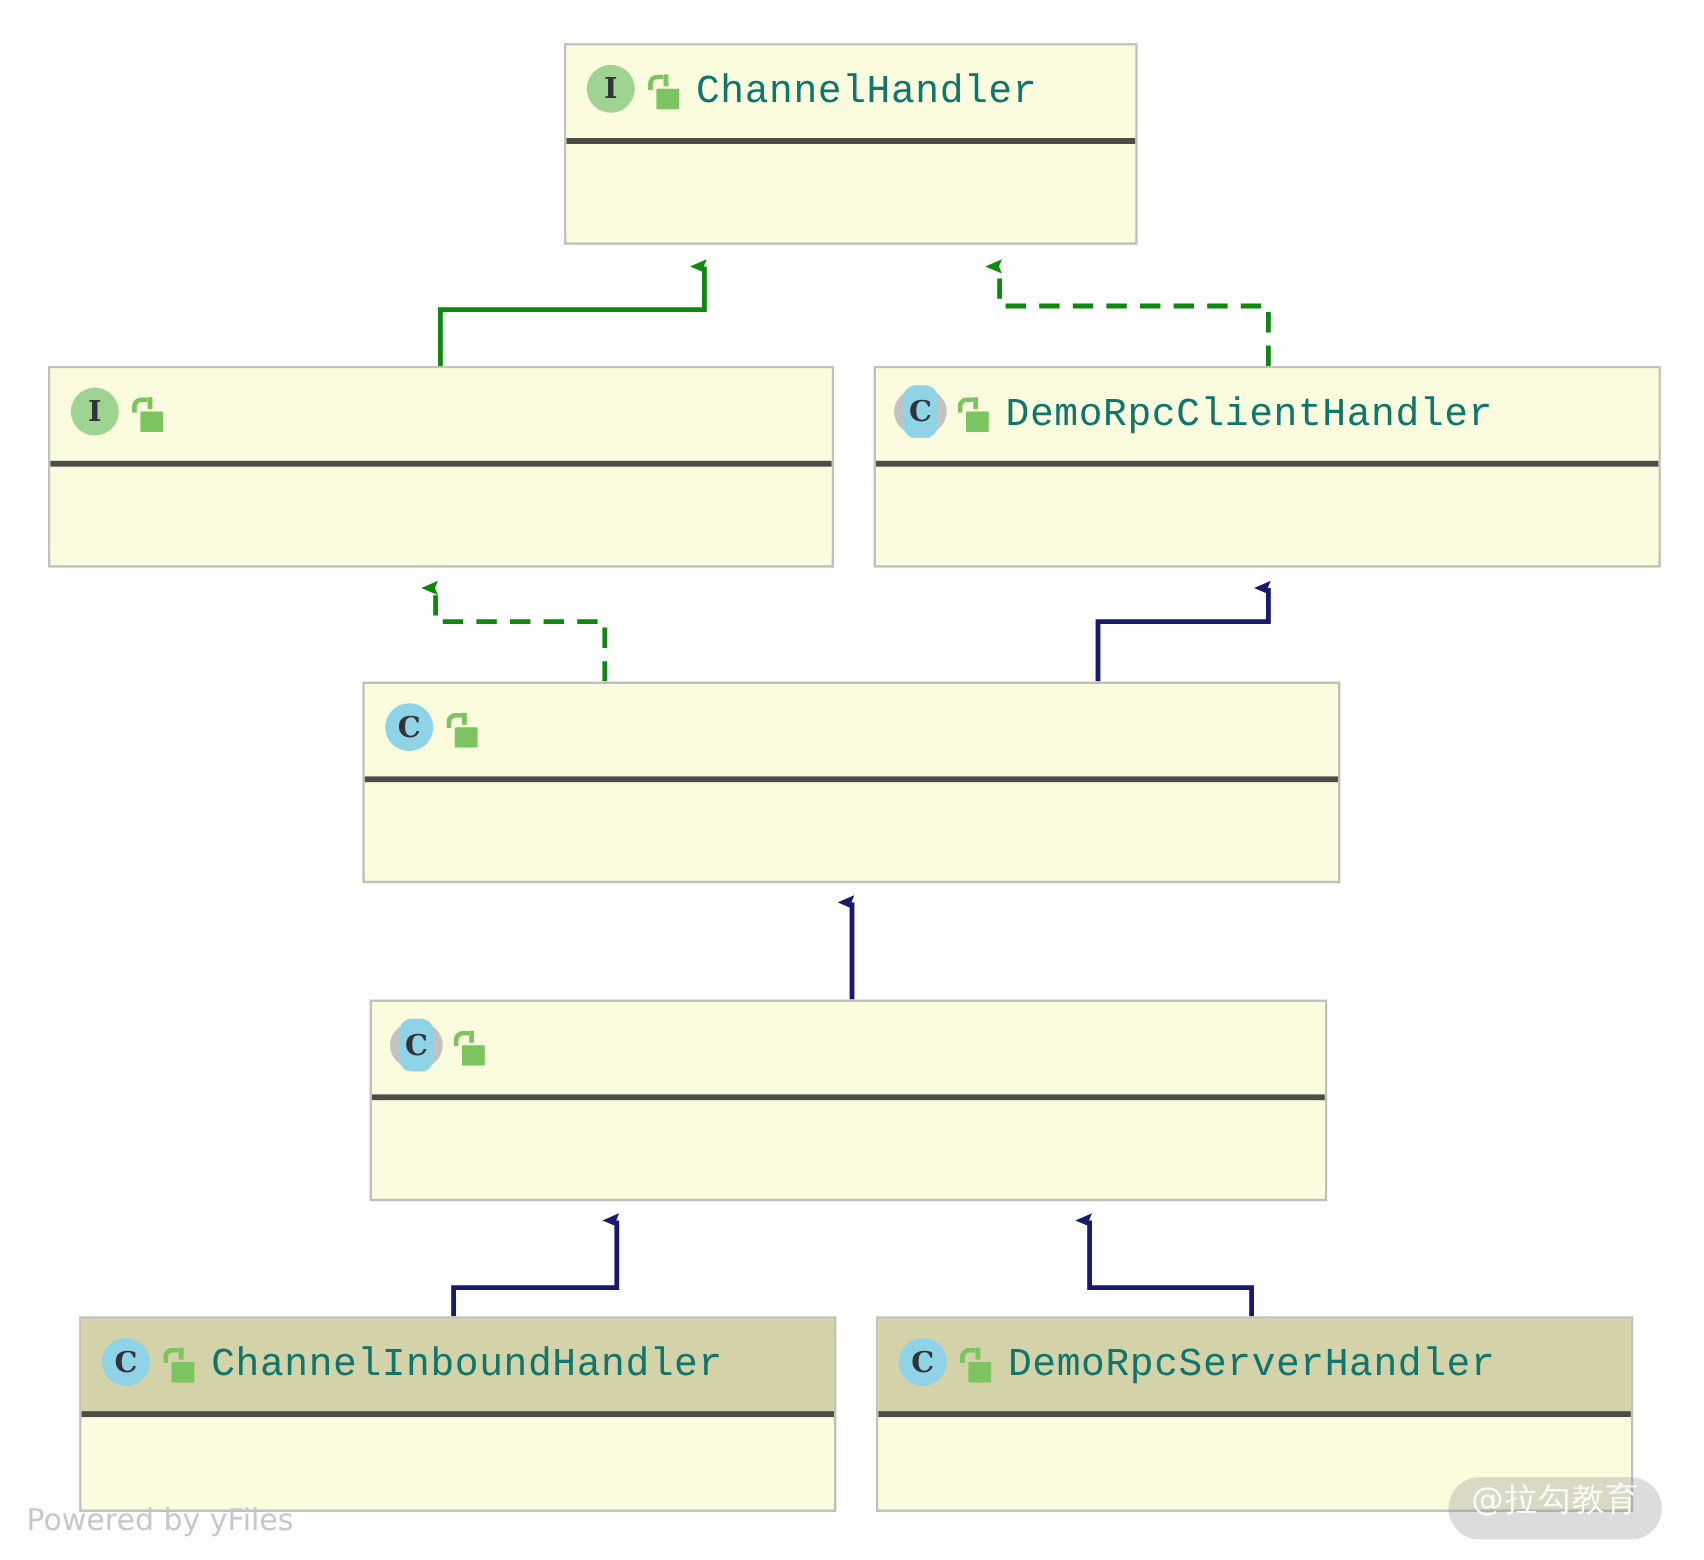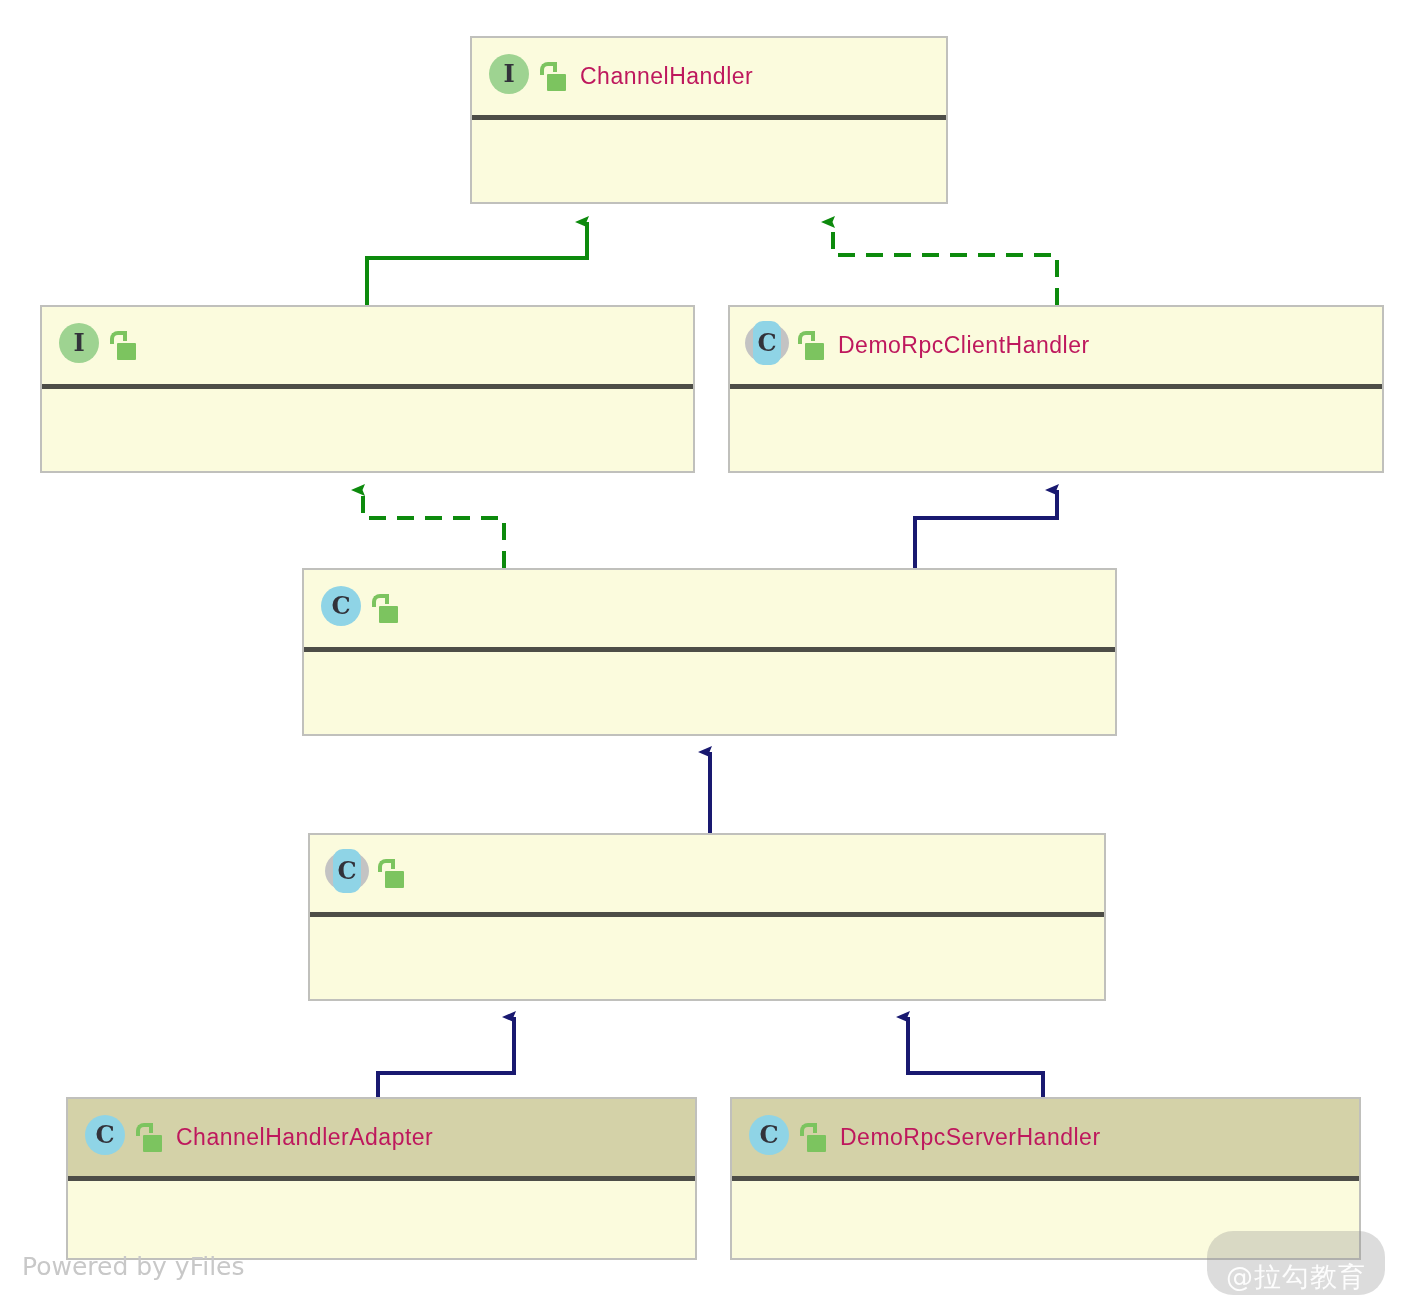--- a/index.html
+++ b/index.html
@@ -36,23 +36,23 @@
     padding-left: 14px;
   }
   .uml-box.tinted .uml-header {
     background: #d4d2a8;
   }
   .uml-body {
     height: 76px;
     background: #fbfbdd;
   }
   .uml-title {
-    font-family: Liberation Sans, sans-serif;
-    font-size: 23px;
-    color: #be185d;
+    font-family: Liberation Mono, monospace;
+    font-size: 33px;
+    color: #0f766e;
     letter-spacing: 0.5px;
     white-space: nowrap;
     margin-left: 14px;
     line-height: 1;
   }
 
   
   .stereo {
     position: relative;
     width: 46px;
@@ -162,25 +162,25 @@
     font-size: 25px;
     color: #c8c8c8;
     white-space: nowrap;
     z-index: 8;
   }
   #watermark {
     position: absolute;
     left: 1207px;
     top: 1231px;
     width: 178px;
-    height: 64px;
+    height: 52px;
     border-radius: 26px;
     background: rgba(140,140,140,0.30);
     display: flex;
-    align-items: flex-end;
+    align-items: flex-start;
     justify-content: center;
     z-index: 9;
   }
   #watermark .wm-text {
     font-family: "DejaVu Sans", "Liberation Sans", sans-serif;
     font-size: 27px;
     color: rgba(255,255,255,0.92);
     white-space: nowrap;
     letter-spacing: 1px;
   }
@@ -293,21 +293,21 @@
 
   <div class="uml-box tinted" style="left:66px; top:1097px; width:631px; height:163px;">
     <div class="uml-header">
       <span class="stereo klass">
         <span class="disc">C</span>
       </span>
       <span class="lock">
         <span class="shackle"></span>
           <span class="bodyblk"></span>
       </span>
-      <span class="uml-title">ChannelHandlerAdapter</span>
+      <span class="uml-title">ChannelInboundHandler</span>
     </div>
     <div class="uml-body"></div>
   </div>
 
   <div class="uml-box tinted" style="left:730px; top:1097px; width:631px; height:163px;">
     <div class="uml-header">
       <span class="stereo klass">
         <span class="disc">C</span>
       </span>
       <span class="lock">

